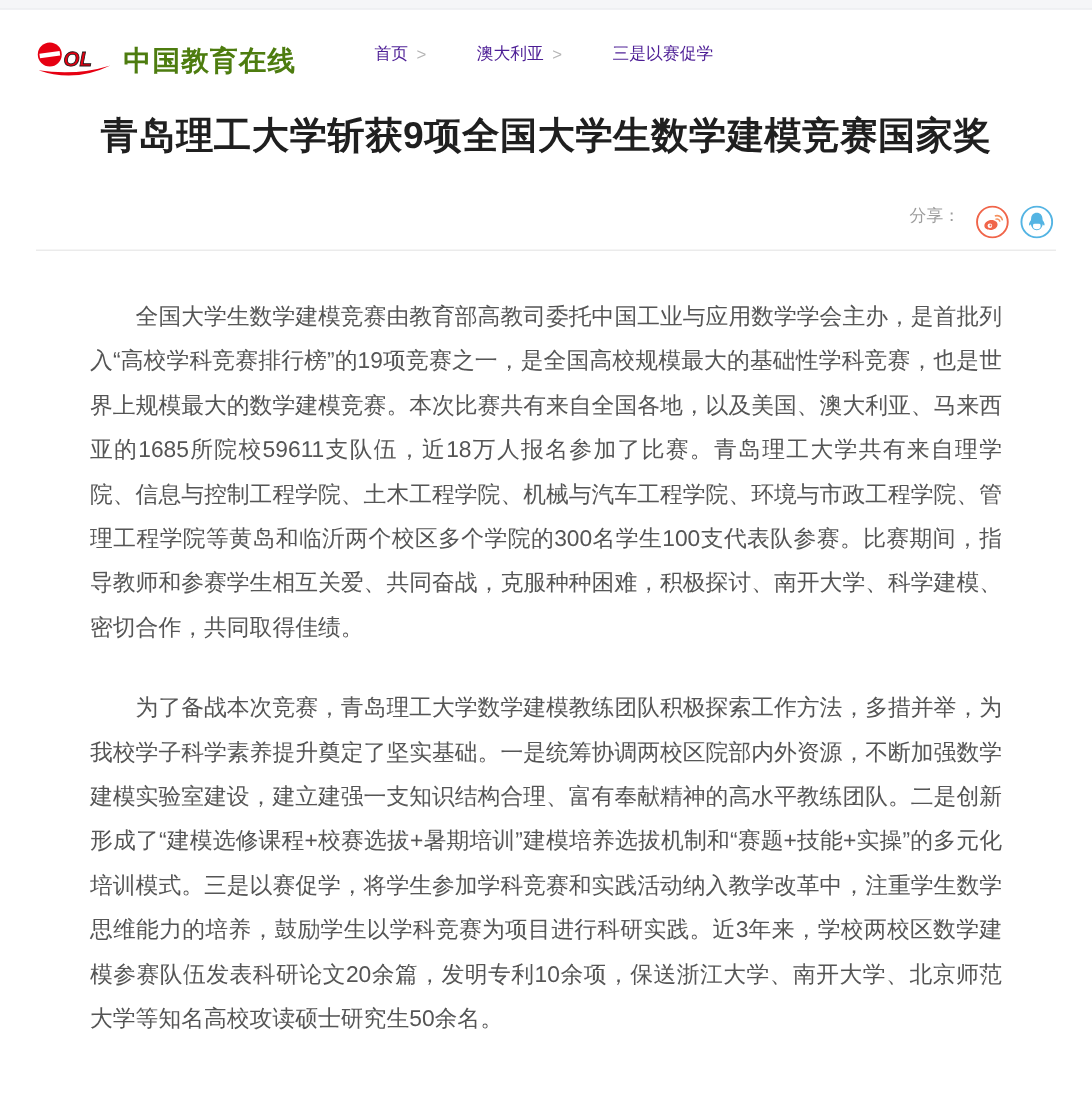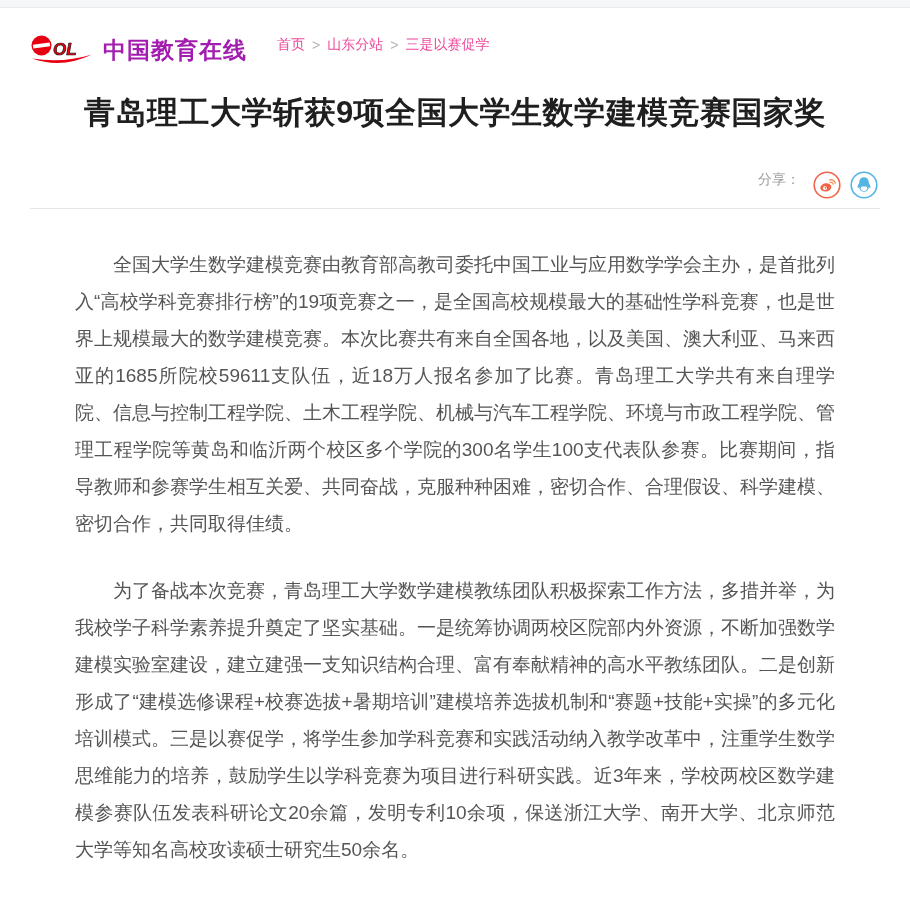--- a/index.html
+++ b/index.html
@@ -28,36 +28,36 @@
   }
   .logo {
     display: flex;
     align-items: center;
     cursor: pointer;
   }
   .logo svg { display: block; }
   .site-name {
     font-size: 23px;
     font-weight: bold;
-    color: #a21caf;
+    color: #4d7c0f;
     margin-left: 9px;
     letter-spacing: 1px;
     white-space: nowrap;
   }
   .breadcrumb {
     margin-left: 30px;
     margin-top: 6px;
     display: flex;
     align-items: center;
     gap: 7px;
     font-size: 14px;
     color: #9b9b9b;
     white-space: nowrap;
   }
-  .breadcrumb .crumb { color: #ec4899; cursor: pointer; text-decoration: none; }
+  .breadcrumb .crumb { color: #4c1d95; cursor: pointer; text-decoration: none; margin-left: 35px; }
   .breadcrumb .sep { color: #b5b5b5; }
   
   .article-title {
     text-align: center;
     font-size: 31px;
     line-height: 40px;
     font-weight: bold;
     color: #1f1f1f;
     letter-spacing: 0.5px;
   }
@@ -115,21 +115,21 @@
           <rect x="3" y="13.6" width="17" height="3.8" fill="#ffffff" transform="rotate(-8 11.5 15.5)"></rect>
           <text x="23" y="25" font-family="Liberation Sans, sans-serif" font-size="17" font-weight="bold" font-style="italic" fill="#e60012" stroke="#1a1a1a" stroke-width="0.7">OL</text>
           <path d="M2 28.5 Q 32 39 62 24.5 Q 33 33.5 2 28.5 Z" fill="#e60012"></path>
         </svg>
       </span>
       <span class="site-name">中国教育在线</span>
     </div>
     <div class="breadcrumb">
       <span class="crumb">首页</span>
       <span class="sep">&gt;</span>
-      <span class="crumb">山东分站</span>
+      <span class="crumb">澳大利亚</span>
       <span class="sep">&gt;</span>
       <span class="crumb">三是以赛促学</span>
     </div>
   </div>
 
   <h1 class="article-title">青岛理工大学斩获9项全国大学生数学建模竞赛国家奖</h1>
 
   <div class="meta-row">
     <div class="meta-right">
       <span class="share-label">分享：</span>
@@ -150,18 +150,18 @@
           <ellipse cx="14" cy="17.3" rx="3.2" ry="2.7" fill="#ffffff"></ellipse>
           <rect x="10" y="13.9" width="8" height="1.6" rx="0.8" fill="#54b4e3"></rect>
         </svg>
       </span>
     </div>
   </div>
 
   <div class="divider"></div>
 
   <div class="article-body">
-    <p>全国大学生数学建模竞赛由教育部高教司委托中国工业与应用数学学会主办，是首批列入“高校学科竞赛排行榜”的19项竞赛之一，是全国高校规模最大的基础性学科竞赛，也是世界上规模最大的数学建模竞赛。本次比赛共有来自全国各地，以及美国、澳大利亚、马来西亚的1685所院校59611支队伍，近18万人报名参加了比赛。青岛理工大学共有来自理学院、信息与控制工程学院、土木工程学院、机械与汽车工程学院、环境与市政工程学院、管理工程学院等黄岛和临沂两个校区多个学院的300名学生100支代表队参赛。比赛期间，指导教师和参赛学生相互关爱、共同奋战，克服种种困难，密切合作、合理假设、科学建模、密切合作，共同取得佳绩。</p>
+    <p>全国大学生数学建模竞赛由教育部高教司委托中国工业与应用数学学会主办，是首批列入“高校学科竞赛排行榜”的19项竞赛之一，是全国高校规模最大的基础性学科竞赛，也是世界上规模最大的数学建模竞赛。本次比赛共有来自全国各地，以及美国、澳大利亚、马来西亚的1685所院校59611支队伍，近18万人报名参加了比赛。青岛理工大学共有来自理学院、信息与控制工程学院、土木工程学院、机械与汽车工程学院、环境与市政工程学院、管理工程学院等黄岛和临沂两个校区多个学院的300名学生100支代表队参赛。比赛期间，指导教师和参赛学生相互关爱、共同奋战，克服种种困难，积极探讨、南开大学、科学建模、密切合作，共同取得佳绩。</p>
     <p>为了备战本次竞赛，青岛理工大学数学建模教练团队积极探索工作方法，多措并举，为我校学子科学素养提升奠定了坚实基础。一是统筹协调两校区院部内外资源，不断加强数学建模实验室建设，建立建强一支知识结构合理、富有奉献精神的高水平教练团队。二是创新形成了“建模选修课程+校赛选拔+暑期培训”建模培养选拔机制和“赛题+技能+实操”的多元化培训模式。三是以赛促学，将学生参加学科竞赛和实践活动纳入教学改革中，注重学生数学思维能力的培养，鼓励学生以学科竞赛为项目进行科研实践。近3年来，学校两校区数学建模参赛队伍发表科研论文20余篇，发明专利10余项，保送浙江大学、南开大学、北京师范大学等知名高校攻读硕士研究生50余名。</p>
 
   </div>
 
 </div>
 
 </body></html>

